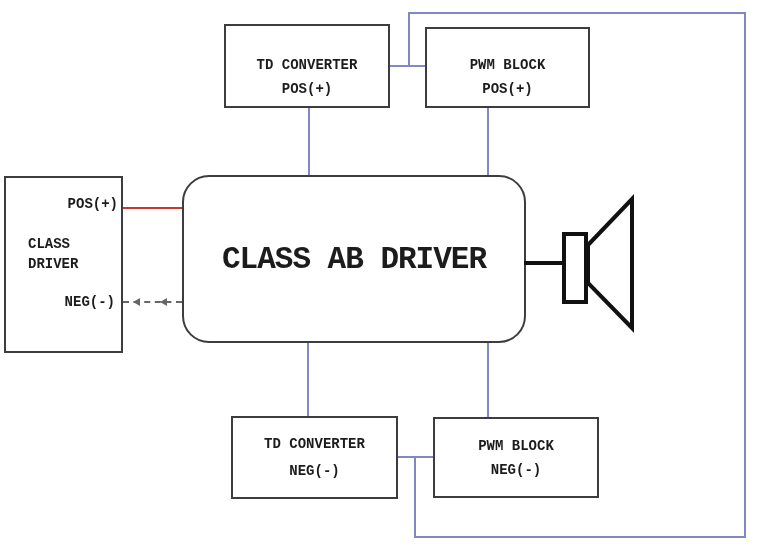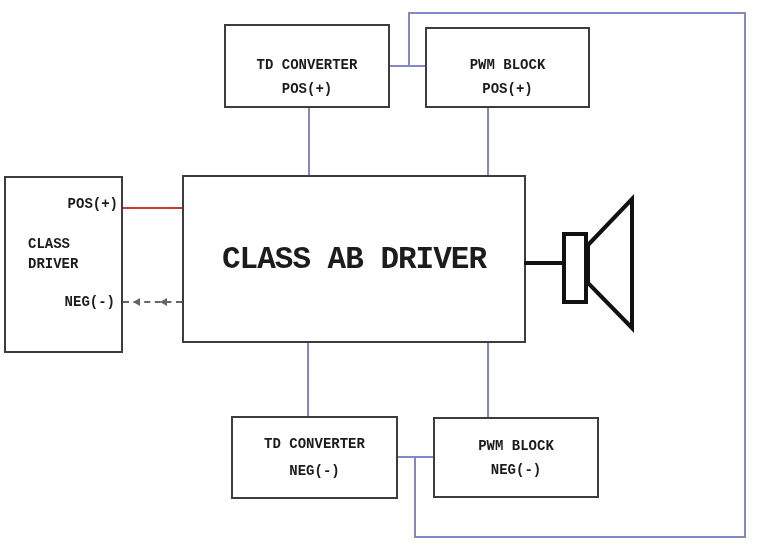--- a/index.html
+++ b/index.html
@@ -115,21 +115,21 @@
     <div>POS(+)</div>
   </div>
 
   <div class="ps-box" style="left: 4px; top: 176px; width: 119px; height: 177px; border-color: rgb(61, 61, 61);">
     <div class="ps-label" style="right:3px; top:18px;">POS(+)</div>
     <div class="ps-label" style="left:22px; top:58px;">CLASS</div>
     <div class="ps-label" style="left:22px; top:78px;">DRIVER</div>
     <div class="ps-label" style="right:6px; top:116px;">NEG(-)</div>
   </div>
 
-  <div class="driver-box" style="left: 182px; top: 175px; width: 344px; height: 168px; border-color: rgb(61, 61, 61);">
+  <div class="driver-box" style="left: 182px; top: 175px; width: 344px; height: 168px; border-color: rgb(61, 61, 61); border-radius: 27px;">
     <div class="driver-label">CLASS AB DRIVER</div>
   </div>
 
   <div class="box roomy" style="left: 231px; top: 416px; width: 167px; height: 83px; border-color: rgb(61, 61, 61);">
     <div>TD CONVERTER</div>
     <div>NEG(-)</div>
   </div>
 
   <div class="box" style="left: 433px; top: 417px; width: 166px; height: 81px; border-color: rgb(61, 61, 61);">
     <div>PWM BLOCK</div>

